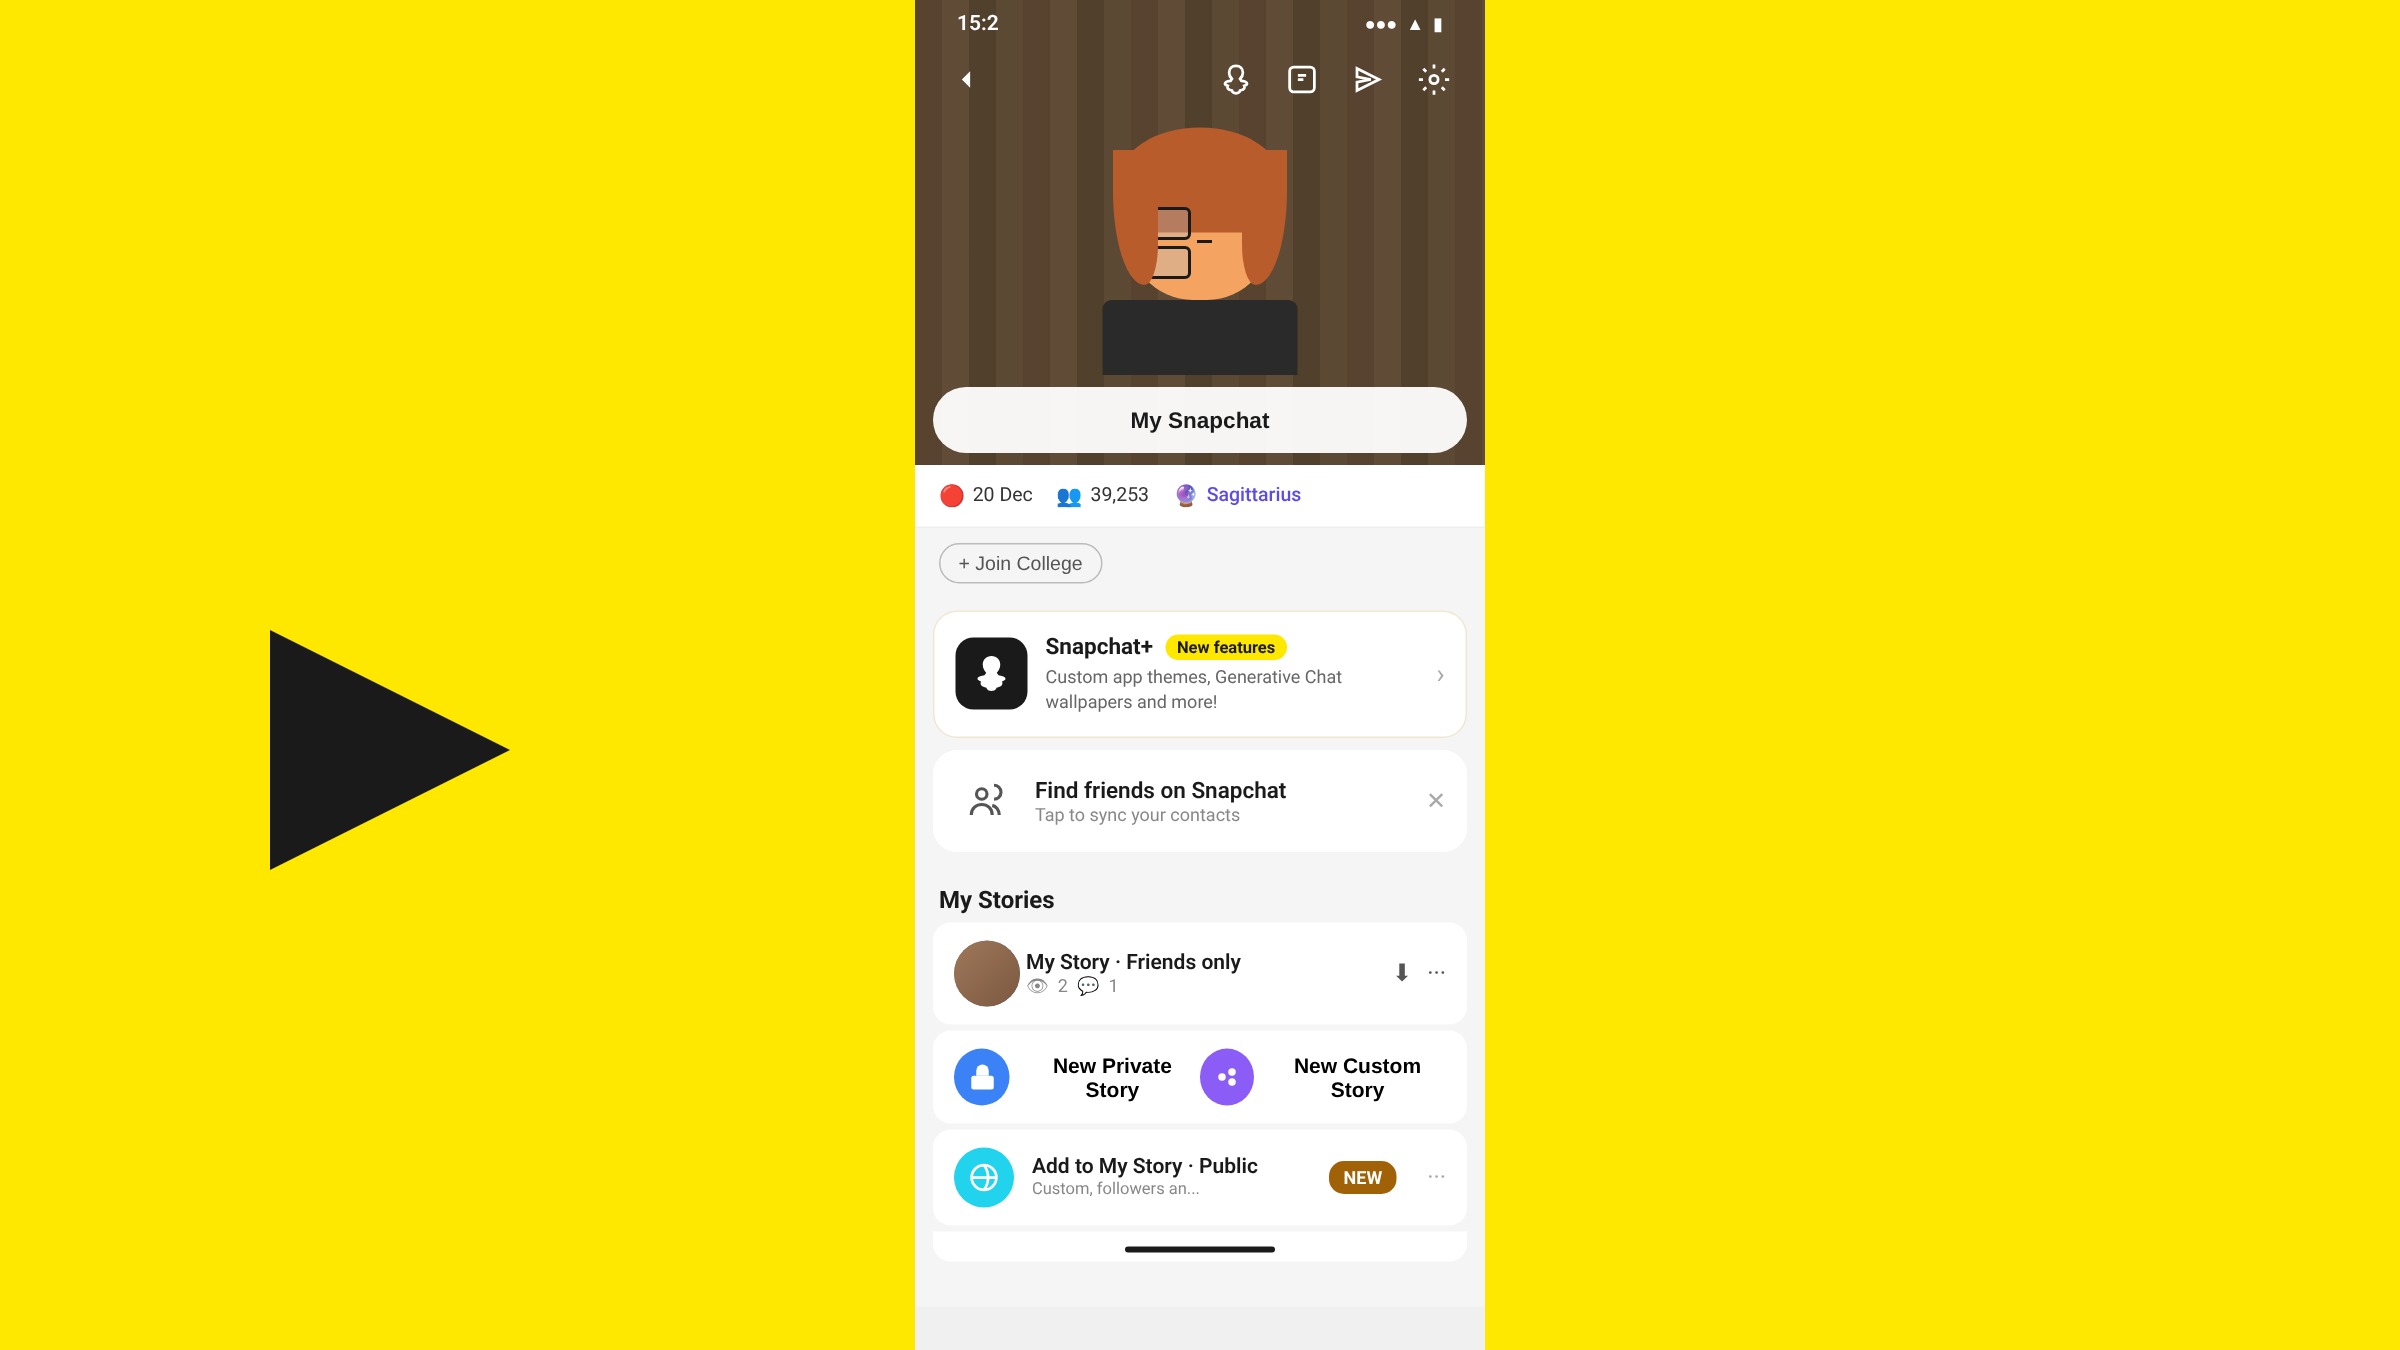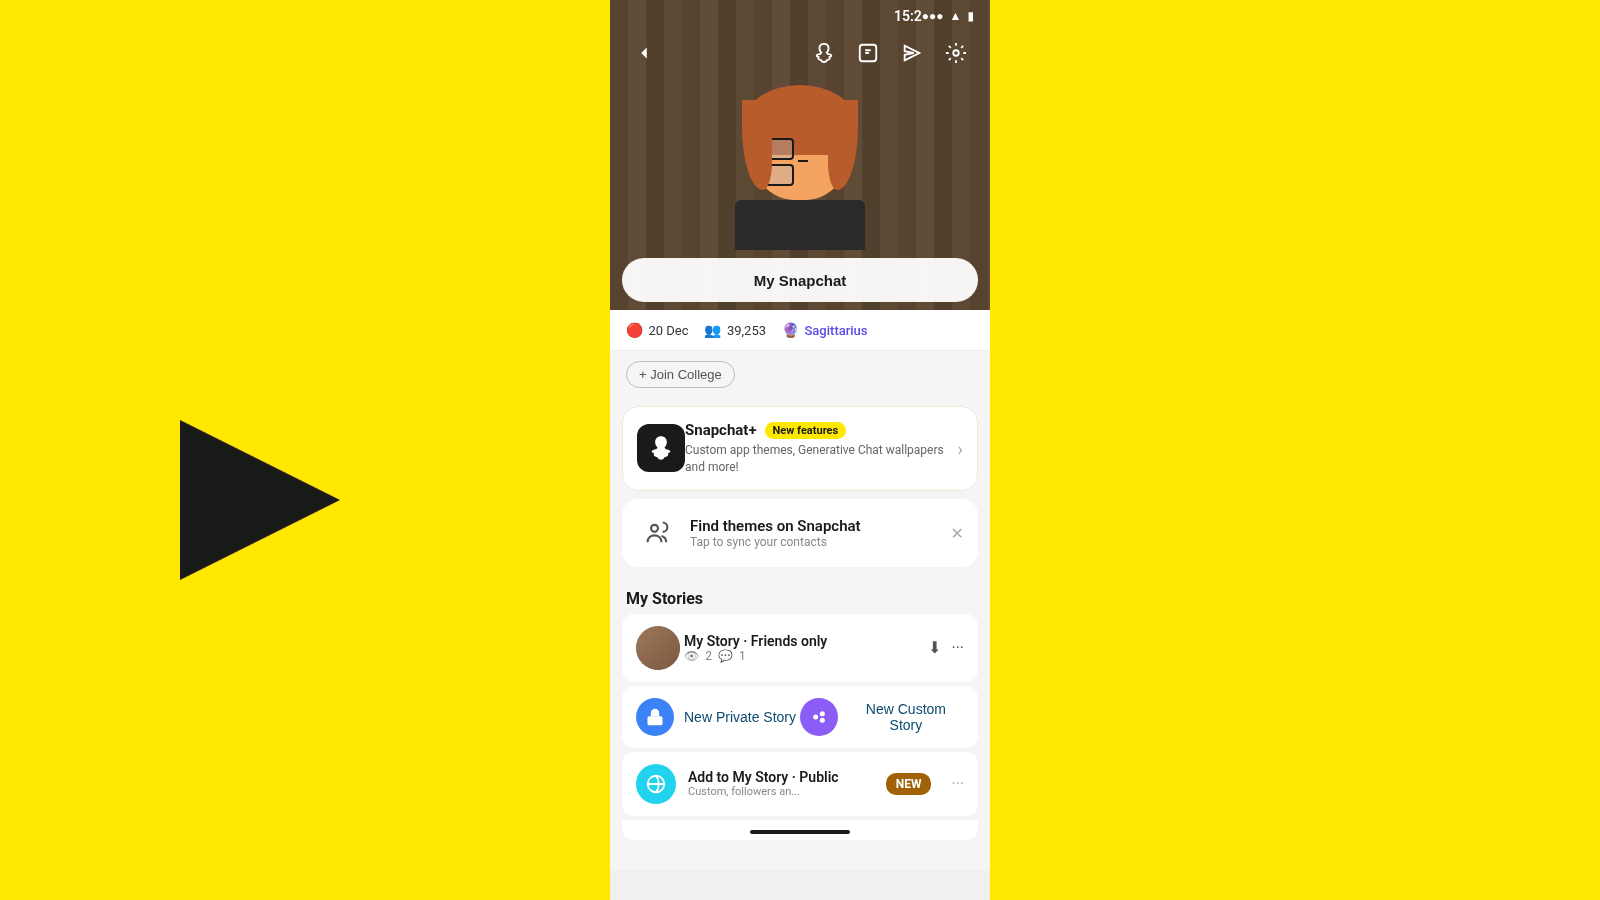--- a/index.html
+++ b/index.html
@@ -57,22 +57,22 @@
     }
 
     
     .status-bar {
       position: absolute;
       top: 0;
       left: 0; right: 0;
       height: 32px;
       display: flex;
       align-items: center;
-      justify-content: flex-end;
-      padding: 0 16px;
+      justify-content: space-between;
+      padding: 0 28px;
       z-index: 10;
     }
     .status-time {
       color: white;
       font-size: 14px;
       font-weight: 600;
     }
     .status-icons {
       display: flex;
       gap: 6px;
@@ -277,21 +277,21 @@
       background: white;
       border-radius: 16px;
       margin: 8px 12px;
       padding: 14px;
       border: 1.5px solid #f0e8d0;
     }
 
     .snapchat-plus-card {
       display: flex;
       align-items: center;
-      gap: 0;
+      gap: 12px;
     }
     .sp-icon {
       width: 48px;
       height: 48px;
       background: #1a1a1a;
       border-radius: 12px;
       display: flex;
       align-items: center;
       justify-content: center;
       color: white;
@@ -464,22 +464,22 @@
       background: #8b5cf6;
       border-radius: 50%;
       display: flex;
       align-items: center;
       justify-content: center;
       color: white;
       font-size: 18px;
     }
     .new-story-label {
       font-size: 14px;
-      font-weight: 400;
-      color: #0c4a6e;
+      font-weight: 700;
+      color: #000000;
     }
 
     
     .public-story-card {
       background: white;
       margin: 4px 12px 4px;
       border-radius: 12px;
       padding: 12px 14px;
       display: flex;
       align-items: center;
@@ -656,21 +656,21 @@
     <div class="find-friends-card">
       <div class="ff-icon">
         <svg width="28" height="28" viewBox="0 0 24 24" fill="none" stroke="#555" stroke-width="1.8">
             <circle cx="9" cy="8" r="3"></circle>
             <path d="M3 20c0-4 3-6 6-6s6 2 6 6"></path>
             <path d="M16 3c2 0 4 1.5 4 4s-2 4-4 4"></path>
             <path d="M19 20c0-3-2-5-4-5.5"></path>
           </svg>
       </div>
       <div class="ff-text">
-        <div class="ff-title">Find themes on Snapchat</div>
+        <div class="ff-title">Find friends on Snapchat</div>
         <div class="ff-sub">Tap to sync your contacts</div>
       </div>
       <span class="ff-close">✕</span>
     </div>
 
     
     <div class="section-header">My Stories</div>
 
     
     <div class="story-item">

